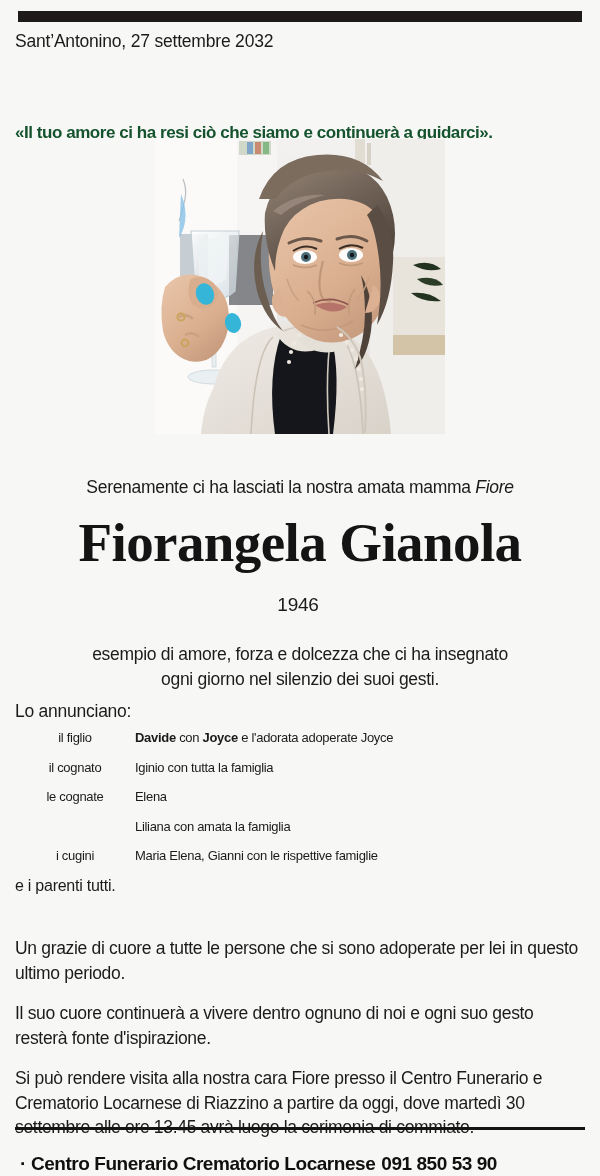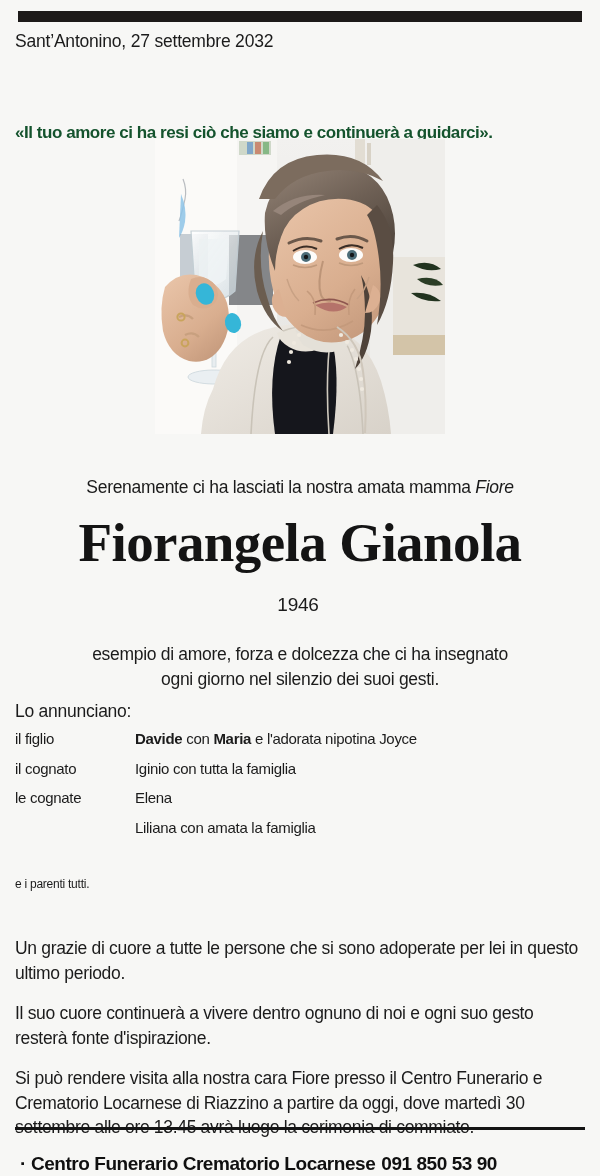--- a/index.html
+++ b/index.html
@@ -131,38 +131,39 @@
   .relations {
     position: absolute;
     left: 15px;
     top: 730px;
     width: 575px;
   }
   .relation-row {
     display: flex;
     align-items: baseline;
     height: 29.5px;
-    font-size: 15px;
+    font-size: 13px;
     letter-spacing: -0.3px;
+    text-align: center;
   }
   .rel-label {
     width: 120px;
     flex: 0 0 120px;
     white-space: nowrap;
   }
   .rel-people {
     white-space: nowrap;
   }
   .rel-people b { font-weight: bold; }
 
   .announce-tail {
     position: absolute;
     left: 15px;
     top: 877px;
-    font-size: 12px;
+    font-size: 16px;
     letter-spacing: -0.25px;
   }
 
   
   .closing {
     position: absolute;
     left: 15px;
     top: 936px;
     width: 574px;
   }
@@ -363,38 +364,42 @@
     <div>esempio di amore, forza e dolcezza che ci ha insegnato</div>
     <div>ogni giorno nel silenzio dei suoi gesti.</div>
   </div>
 
   <div class="announce-head">Lo annunciano:</div>
 
   <div class="relations">
 
     <div class="relation-row">
       <div class="rel-label">il figlio</div>
-      <div class="rel-people"><b>Davide</b><span> con </span><b>Maria</b><span> e l'adorata nipotina Joyce</span></div>
+      <div class="rel-people"><b>Davide</b><span> con </span><b>Joyce</b><span> e l'adorata adoperate Joyce</span></div>
     </div>
 
     <div class="relation-row">
       <div class="rel-label">il cognato</div>
       <div class="rel-people">Iginio con tutta la famiglia</div>
     </div>
 
     <div class="relation-row">
       <div class="rel-label">le cognate</div>
       <div class="rel-people">Elena</div>
     </div>
 
     <div class="relation-row">
       <div class="rel-label"></div>
       <div class="rel-people">Liliana con amata la famiglia</div>
     </div>
 
+    <div class="relation-row">
+      <div class="rel-label">i cugini</div>
+      <div class="rel-people">Maria Elena, Gianni con le rispettive famiglie</div>
+    </div>
 
   </div>
 
   <div class="announce-tail">e i parenti tutti.</div>
 
   <div class="closing">
     <p>Un grazie di cuore a tutte le persone che si sono adoperate per lei in questo ultimo periodo.</p>
     <p>Il suo cuore continuerà a vivere dentro ognuno di noi e ogni suo gesto resterà fonte d'ispirazione.</p>
     <p>Si può rendere visita alla nostra cara Fiore presso il Centro Funerario e Crematorio Locarnese di Riazzino a partire da oggi, dove martedì 30 settembre alle ore 13.45 avrà luogo la cerimonia di commiato.</p>
   </div>

